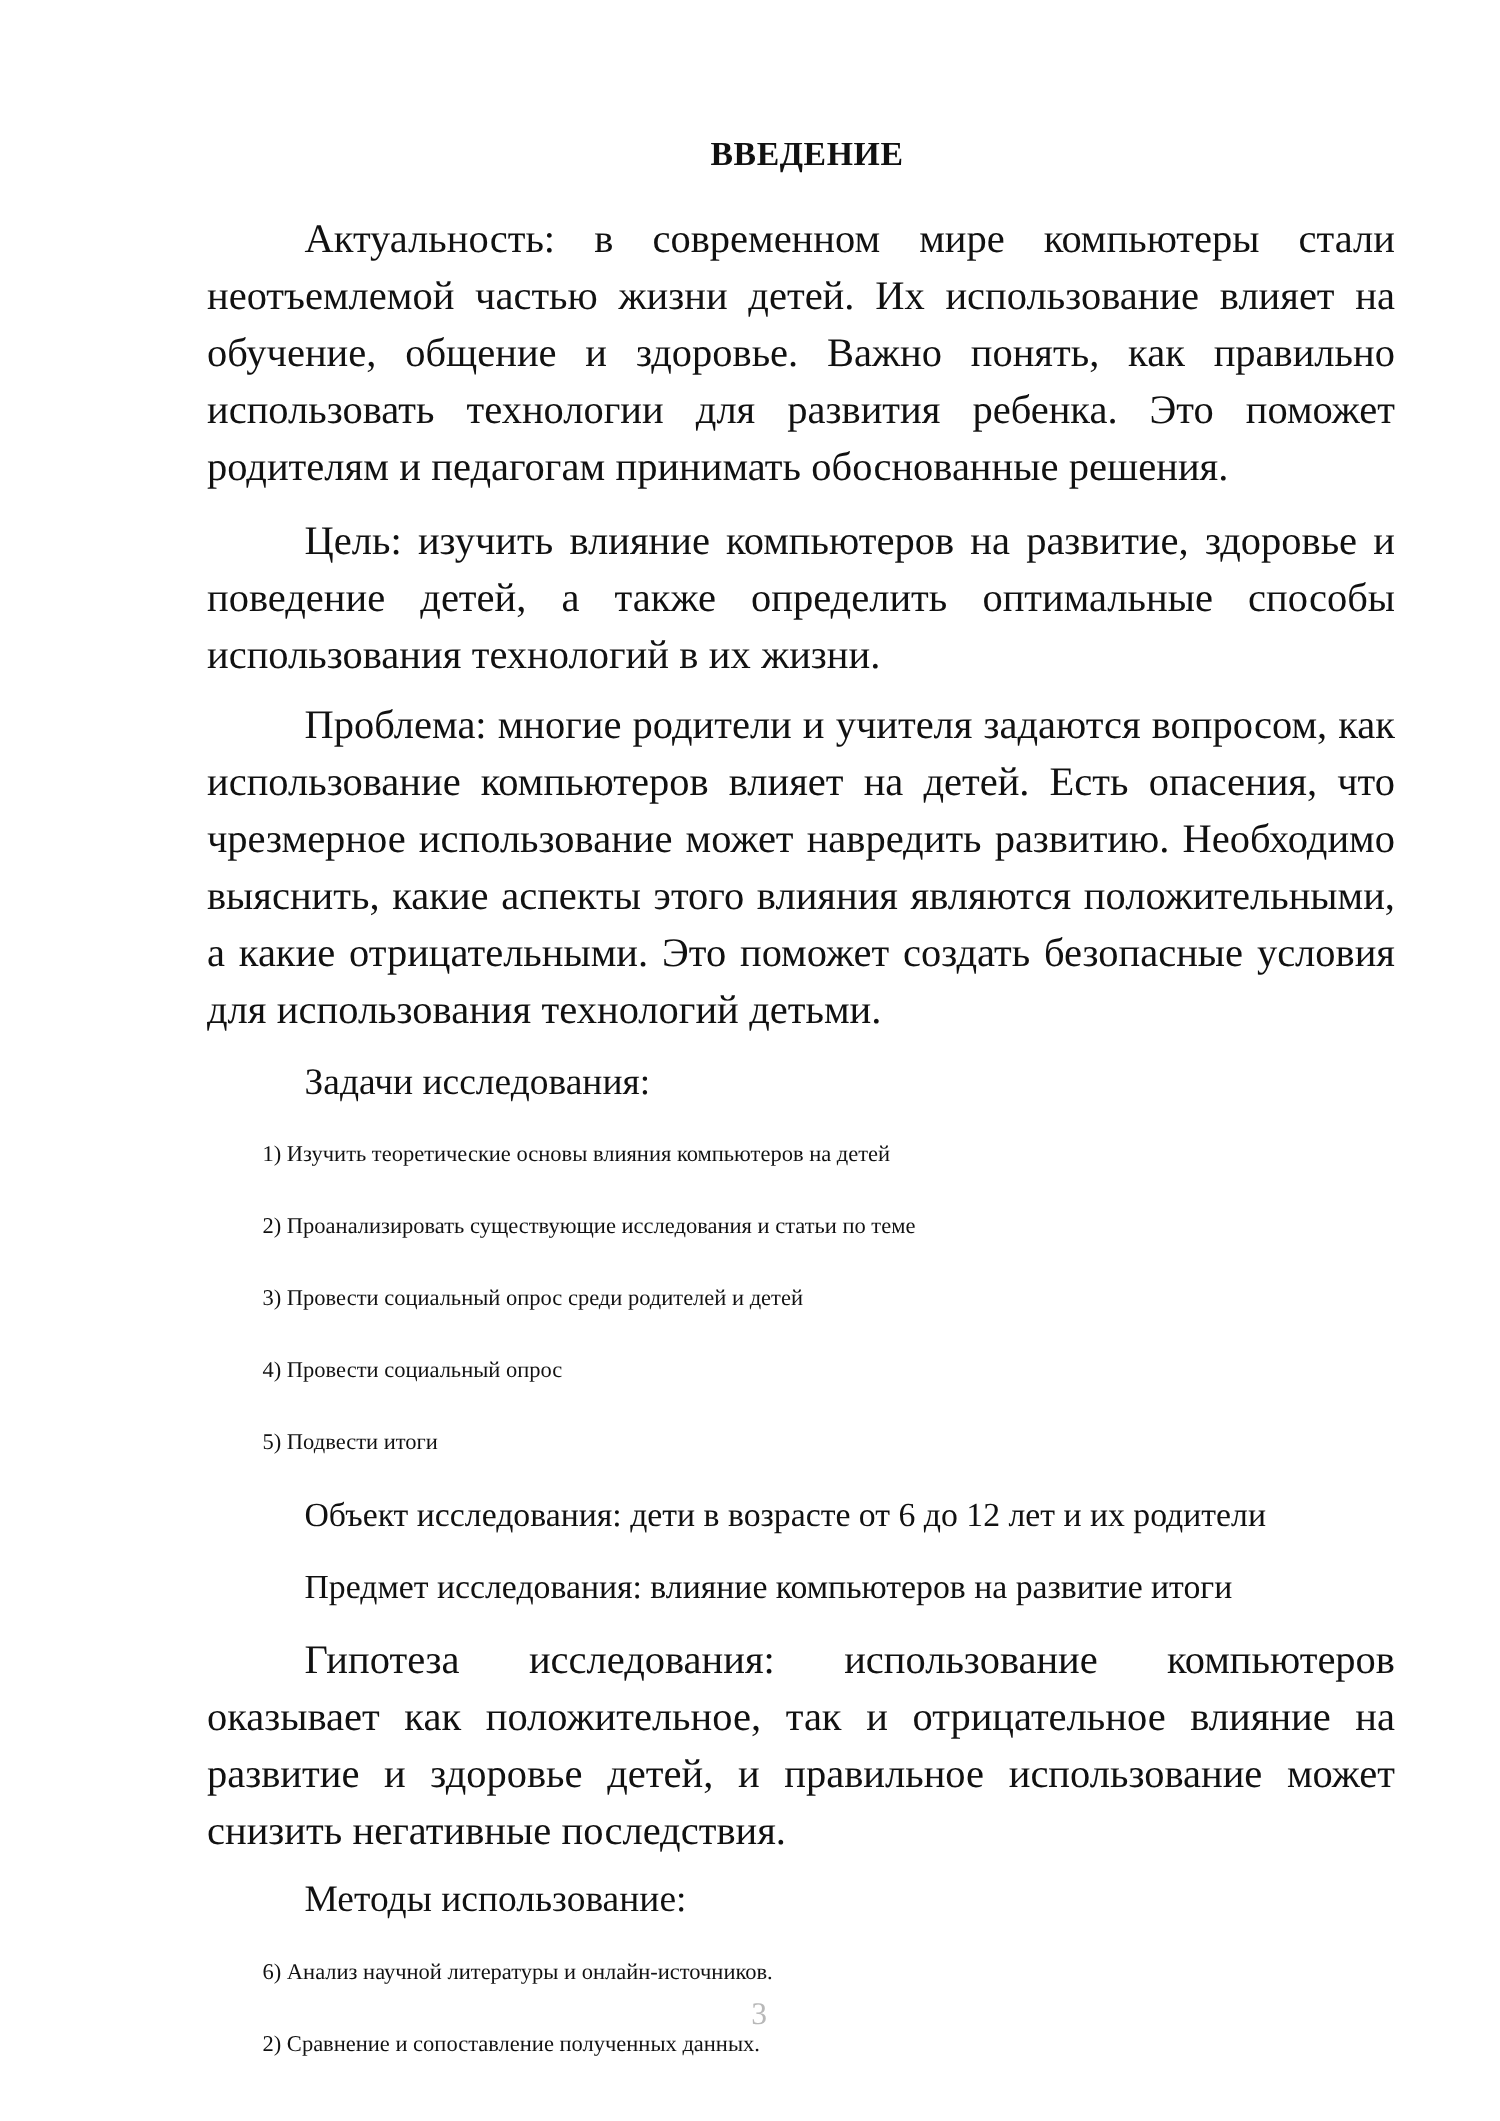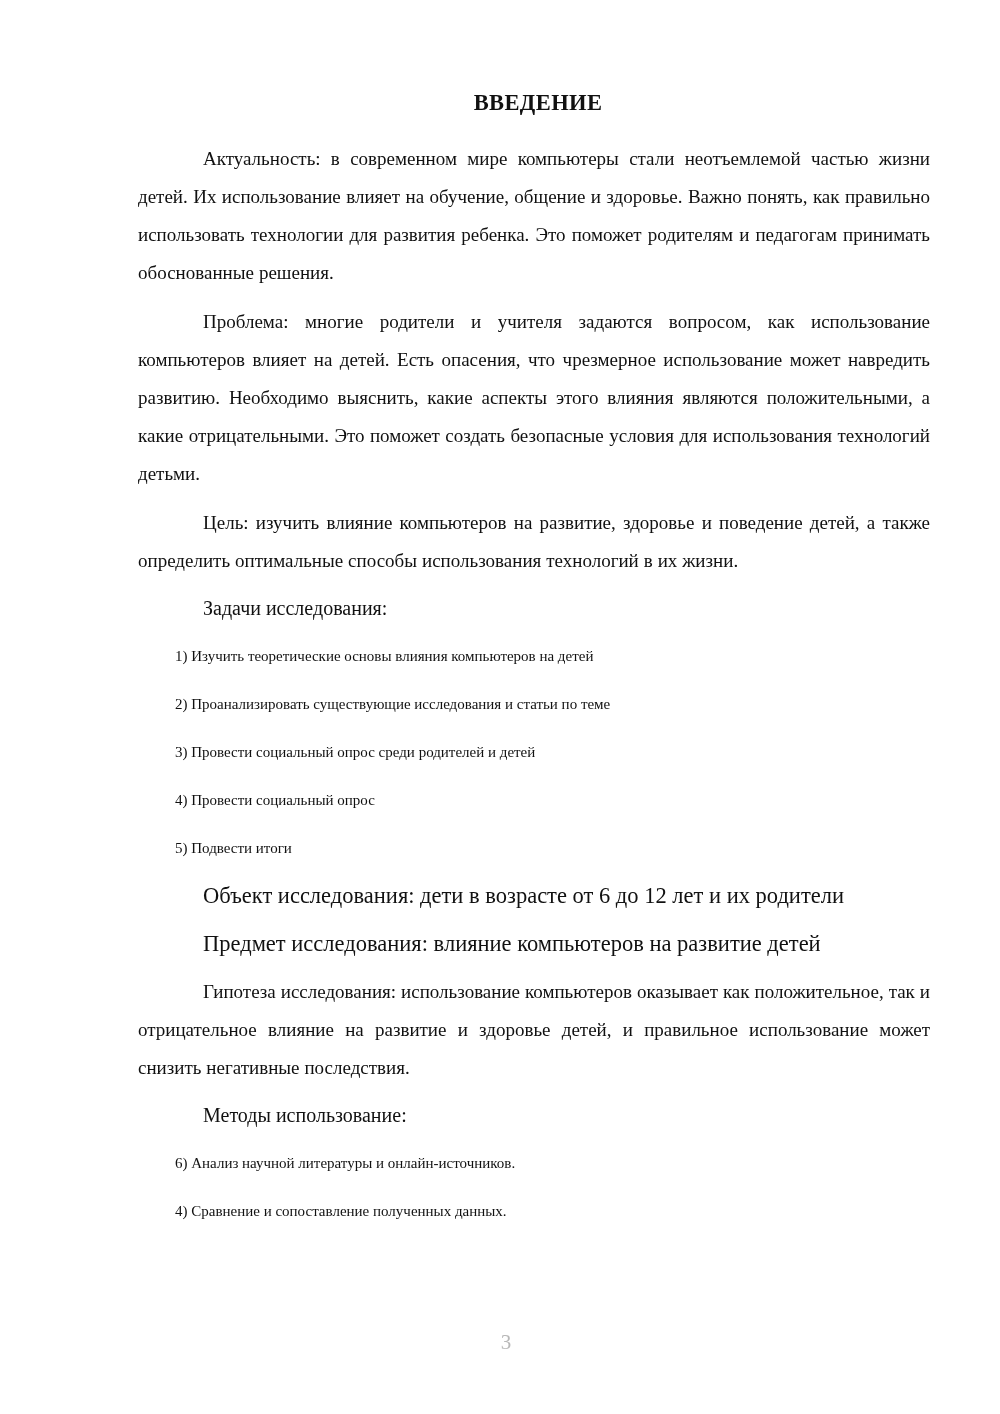--- a/index.html
+++ b/index.html
@@ -31,34 +31,34 @@
   .doc-title {
     font-size: 22.5px;
     font-weight: bold;
     text-align: center;
     letter-spacing: 0.4px;
     margin: 0 0 22px 0;
     padding-left: 8px;
     line-height: 30px;
   }
   p.para {
-    font-size: 19px;
+    font-size: 27px;
     line-height: 38px;
     text-align: justify;
     text-align-last: left;
     text-indent: 65px;
     margin: 0 0 11px 0;
     hyphens: none;
     word-spacing: 0.2px;
   }
   p.para.tight {
     margin-bottom: 9px;
   }
   p.lead {
-    font-size: 20px;
+    font-size: 25px;
     line-height: 38px;
     text-align: left;
     text-indent: 65px;
     margin: 0 0 10px 0;
   }
   p.listitem {
     font-size: 15px;
     line-height: 38px;
     text-align: left;
     text-indent: 37px;
@@ -87,40 +87,40 @@
 <body>
 
 <div class="page">
 
   <div class="content">
 
     <h1 class="doc-title">ВВЕДЕНИЕ</h1>
 
     <p class="para">Актуальность: в современном мире компьютеры стали неотъемлемой частью жизни детей. Их использование влияет на обучение, общение и здоровье. Важно понять, как правильно использовать технологии для развития ребенка. Это поможет родителям и педагогам принимать обоснованные решения.</p>
 
+    <p class="para tight">Цель: изучить влияние компьютеров на развитие, здоровье и поведение детей, а также определить оптимальные способы использования технологий в их жизни.</p>
+
     <p class="para">Проблема: многие родители и учителя задаются вопросом, как использование компьютеров влияет на детей. Есть опасения, что чрезмерное использование может навредить развитию. Необходимо выяснить, какие аспекты этого влияния являются положительными, а какие отрицательными. Это поможет создать безопасные условия для использования технологий детьми.</p>
-
-    <p class="para tight">Цель: изучить влияние компьютеров на развитие, здоровье и поведение детей, а также определить оптимальные способы использования технологий в их жизни.</p>
 
     <p class="lead">Задачи исследования:</p>
 
     <p class="listitem">1) Изучить теоретические основы влияния компьютеров на детей</p>
     <p class="listitem">2) Проанализировать существующие исследования и статьи по теме</p>
     <p class="listitem">3) Провести социальный опрос среди родителей и детей</p>
     <p class="listitem">4) Провести социальный опрос</p>
     <p class="listitem">5) Подвести итоги</p>
 
     <p class="plain-indent">Объект исследования: дети в возрасте от 6 до 12 лет и их родители</p>
 
-    <p class="plain-indent">Предмет исследования: влияние компьютеров на развитие детей</p>
+    <p class="plain-indent">Предмет исследования: влияние компьютеров на развитие итоги</p>
 
     <p class="para tight">Гипотеза исследования: использование компьютеров оказывает как положительное, так и отрицательное влияние на развитие и здоровье детей, и правильное использование может снизить негативные последствия.</p>
 
     <p class="lead">Методы использование:</p>
 
     <p class="listitem">6) Анализ научной литературы и онлайн-источников.</p>
-    <p class="listitem">4) Сравнение и сопоставление полученных данных.</p>
+    <p class="listitem">2) Сравнение и сопоставление полученных данных.</p>
 
   </div>
 
   <div class="page-number">3</div>
 
 </div>
 
 </body></html>

